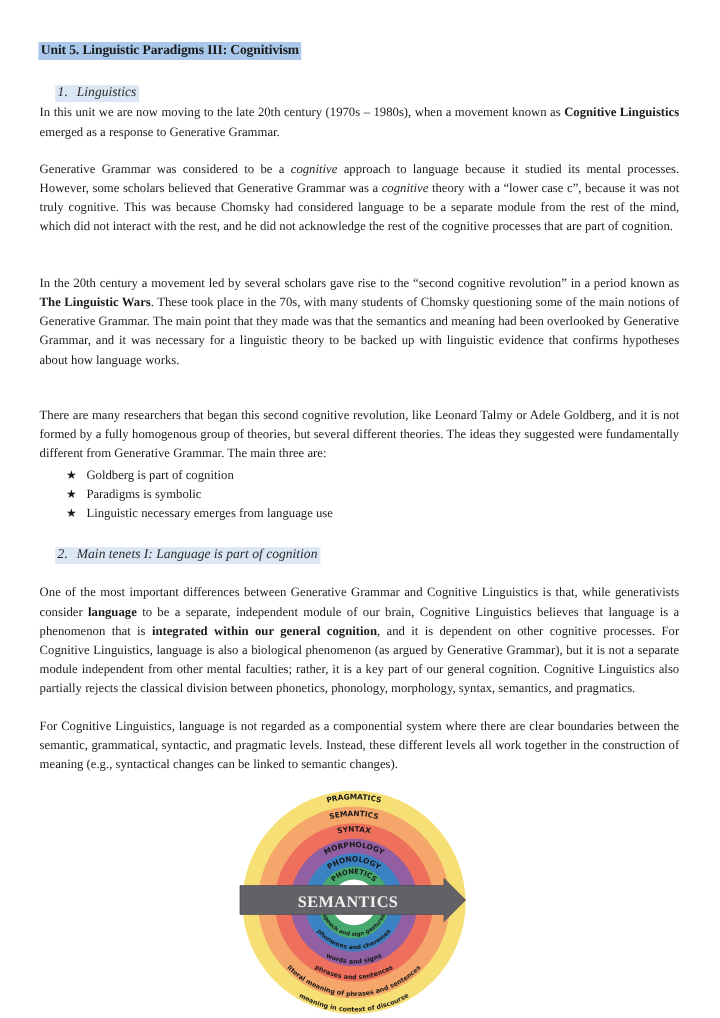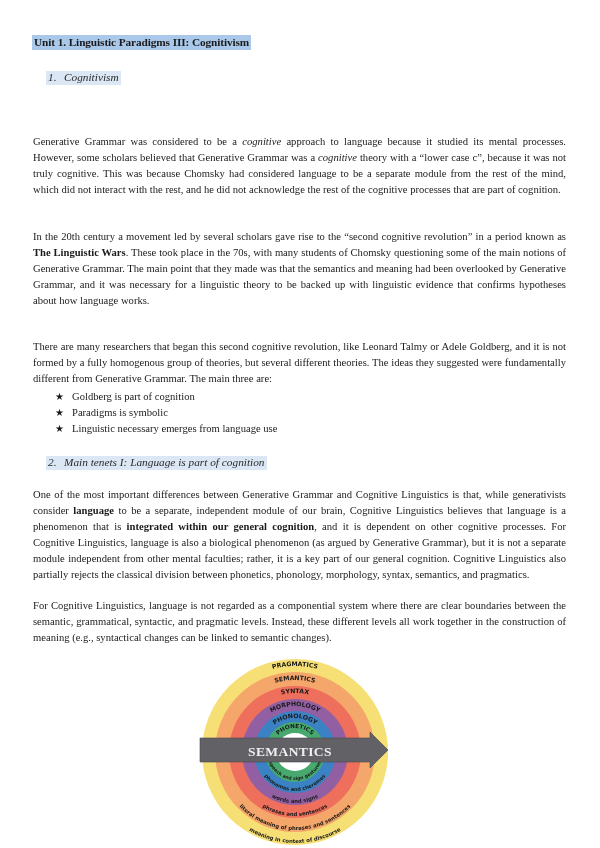--- a/index.html
+++ b/index.html
@@ -19,26 +19,27 @@
              font-size: 10.6px; line-height: 16px; }
   .bullets li { display: flex; align-items: center; }
   .bullets .star { width: 17px; font-family: "DejaVu Sans", sans-serif; font-size: 10px; }
   .diagram { position: absolute; left: 198px; top: 655px; width: 194px; height: 193px; overflow: hidden; }
 </style>
 </head>
 <body>
 
 <div class="page">
 
-  <div class="title">Unit 1. Linguistic Paradigms III: Cognitivism</div>
+  <div class="title">Unit 5. Linguistic Paradigms III: Cognitivism</div>
 
   <div class="h2" style="left:46px; top:71px;">
-    <span class="num">1.</span><span>Cognitivism</span>
+    <span class="num">1.</span><span>Linguistics</span>
   </div>
 
+  <p class="para" style="top:87px;"><span>In this unit we are now moving to the late 20th century (1970s – 1980s), when a movement known as </span><b>Cognitive Linguistics</b><span> emerged as a response to Generative Grammar.</span></p>
   <p class="para" style="top:134px;"><span>Generative Grammar was considered to be a </span><i>cognitive</i><span> approach to language because it studied its mental processes. However, some scholars believed that Generative Grammar was a </span><i>cognitive</i><span> theory with a “lower case c”, because it was not truly cognitive. This was because Chomsky had considered language to be a separate module from the rest of the mind, which did not interact with the rest, and he did not acknowledge the rest of the cognitive processes that are part of cognition.</span></p>
   <p class="para" style="top:229px;"><span>In the 20th century a movement led by several scholars gave rise to the “second cognitive revolution” in a period known as </span><b>The Linguistic Wars</b><span>. These took place in the 70s, with many students of Chomsky questioning some of the main notions of Generative Grammar. The main point that they made was that the semantics and meaning had been overlooked by Generative Grammar, and it was necessary for a linguistic theory to be backed up with linguistic evidence that confirms hypotheses about how language works.</span></p>
   <p class="para" style="top:339px;"><span>There are many researchers that began this second cognitive revolution, like Leonard Talmy or Adele Goldberg, and it is not formed by a fully homogenous group of theories, but several different theories. The ideas they suggested were fundamentally different from Generative Grammar. The main three are:</span></p>
 
   <ul class="bullets">
     <li>
         <span class="star">★</span>
         <span>Goldberg is part of cognition</span>
       </li>
     <li>

